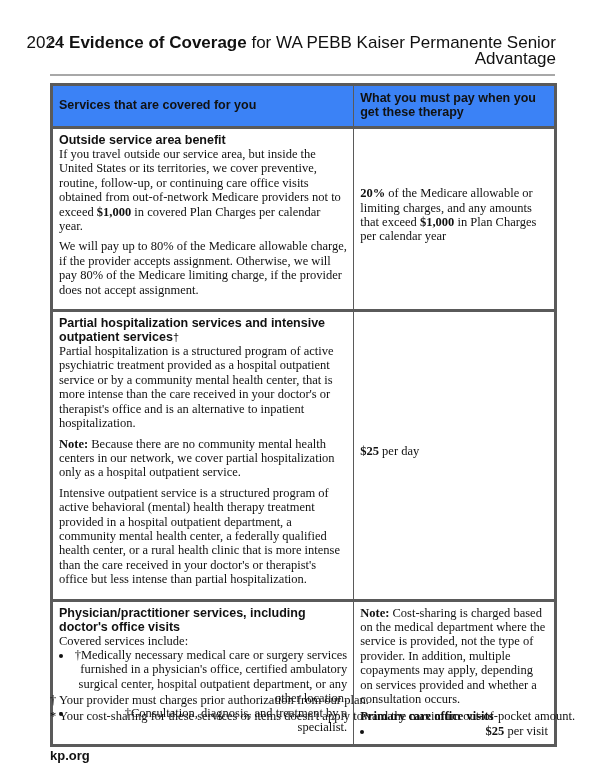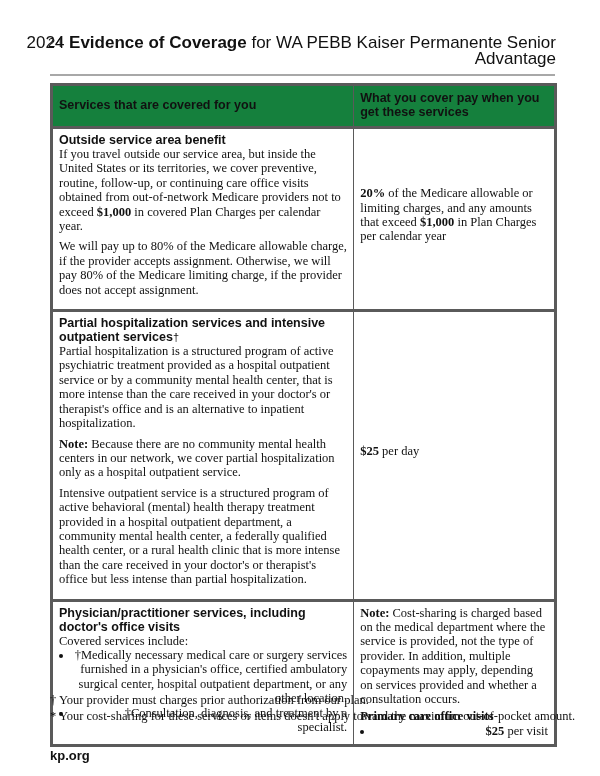--- a/index.html
+++ b/index.html
@@ -3,21 +3,21 @@
 <meta charset="utf-8">
 <style>
   html, body { margin:0; padding:0; background:#ffffff; }
   body { width:600px; height:776px; position:relative; overflow:hidden; color:#111; }
   .page-num { position:absolute; left:48px; top:35px; font-family:"Liberation Sans", sans-serif; font-size:13px; }
   .running-head { position:absolute; right:44px; top:35px; text-align:right; font-family:"Liberation Sans", sans-serif; font-size:17px; line-height:16px; }
   .running-head b { font-weight:bold; }
   .head-rule { position:absolute; left:50px; width:505px; top:74px; height:2px; background:#a8a8a8; }
   table.chart { position:absolute; left:50px; top:83px; width:507px; border-collapse:collapse; border:3px solid #5a5a5a; }
   table.chart td, table.chart th { vertical-align:top; padding:4px 6px 6px 6px; }
-  table.chart th { background:#15803d; font-family:"Liberation Sans", sans-serif; font-size:12.5px; font-weight:bold; text-align:left; vertical-align:middle; height:30px; }
+  table.chart th { background:#3b82f6; font-family:"Liberation Sans", sans-serif; font-size:12.5px; font-weight:bold; text-align:left; vertical-align:middle; height:30px; }
   table.chart tr { border-bottom:3px solid #5a5a5a; }
   .col1 { width:291px; border-right:1px solid #5a5a5a; }
   .col2 { width:190px; }
   .svc-title { font-family:"Liberation Sans", sans-serif; font-weight:bold; font-size:12.5px; line-height:14px; }
   .body { font-family:"Liberation Serif", serif; font-size:12.5px; line-height:14.4px; margin:0 0 6px 0; }
   .body b { font-weight:bold; }
   ul.bul { margin:0; padding:0 0 0 14px; font-family:"Liberation Serif", serif; font-size:12.5px; line-height:14.4px;text-align:right; }
   ul.bul li { margin:0; }
   .mid { vertical-align:middle !important; }
   .sub-head { font-family:"Liberation Serif", serif; font-weight:bold; font-size:12.5px; line-height:14.4px; margin-top:0; }
@@ -30,21 +30,21 @@
 <div class="page-num">24</div>
 <div class="running-head">
   <div><span>2024 </span><b>Evidence of Coverage</b><span> for WA PEBB Kaiser Permanente Senior Advantage</span></div>
 </div>
 <div class="head-rule"></div>
 
 <table class="chart">
   <tbody>
       <tr>
     <th class="col1">Services that are covered for you</th>
-    <th class="col2">What you cover pay when you get these services</th>
+    <th class="col2">What you must pay when you get these therapy</th>
   </tr>
 
   <tr>
     <td class="col1">
       <div class="svc-title">Outside service area benefit</div>
       <p class="body"><span>If you travel outside our service area, but inside the United States or its territories, we cover preventive, routine, follow-up, or continuing care office visits obtained from out-of-network Medicare providers not to exceed </span><b>$1,000</b><span> in covered Plan Charges per calendar year.</span></p>
       <p class="body">We will pay up to 80% of the Medicare allowable charge, if the provider accepts assignment. Otherwise, we will pay 80% of the Medicare limiting charge, if the provider does not accept assignment.</p>
     </td>
     <td class="col2 mid">
       <p class="body"><b>20%</b><span> of the Medicare allowable or limiting charges, and any amounts that exceed </span><b>$1,000</b><span> in Plan Charges per calendar year</span></p>

